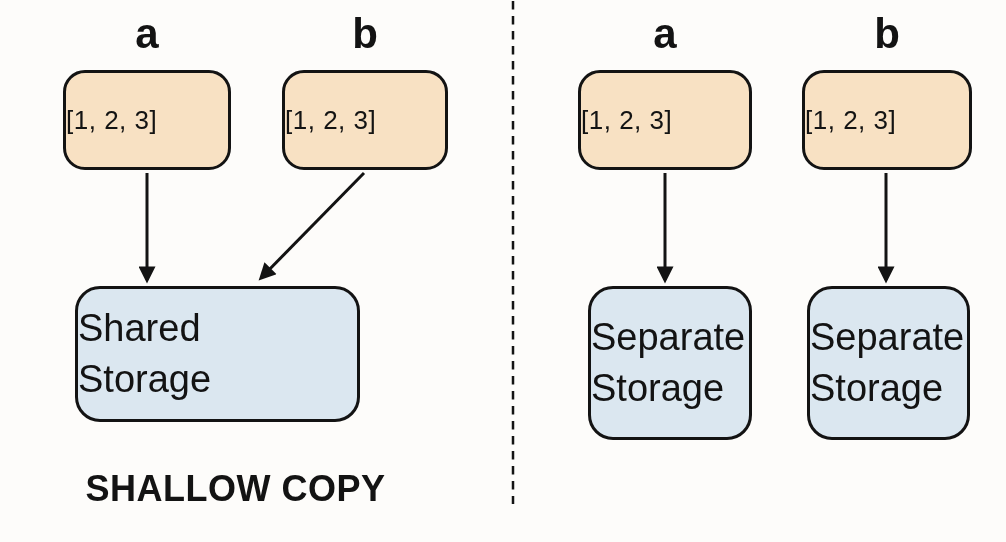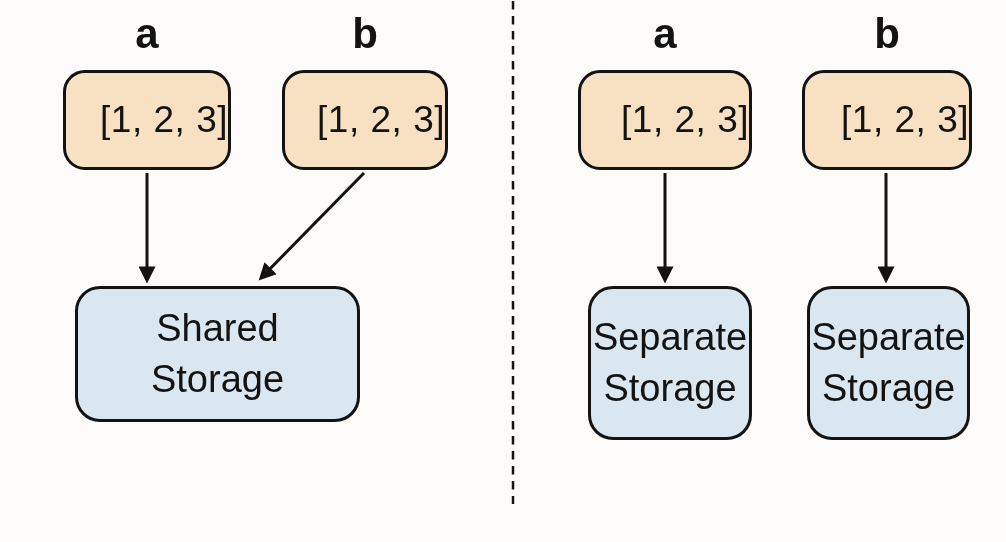--- a/index.html
+++ b/index.html
@@ -33,34 +33,34 @@
   .var-box {
     position: absolute;
     top: 70px;
     height: 100px;
     box-sizing: border-box;
     background: var(--variable-fill, #F8E1C3);
     border: 3.5px solid var(--line, #131313);
     border-radius: 22px;
     display: flex;
     align-items: center;
-    justify-content: flex-end;
-    font-size: 37px;
+    justify-content: flex-start;
+    font-size: 26px;
     letter-spacing: 0.5px;
   }
 
   .storage-box {
     position: absolute;
     box-sizing: border-box;
     background: var(--storage-fill, #DBE7F0);
     border: 3.5px solid var(--line, #131313);
     border-radius: 25px;
     display: flex;
     flex-direction: column;
-    align-items: center;
+    align-items: flex-start;
     justify-content: center;
     font-size: 38px;
     line-height: 51px;
     text-align: center;
   }
 
   .panel-title {
     position: absolute;
     top: 468px;
     font-size: 36px;
@@ -117,20 +117,21 @@
   </div>
   <div class="var-box shallow-box-b">
     <span>[1, 2, 3]</span>
   </div>
 
   <div class="storage-box shared-storage">
     <div>Shared</div>
     <div>Storage</div>
   </div>
 
+  <div class="panel-title shallow-title">SHALLOW COPY</div>
 
   <div class="var-label deep-label-a">a</div>
   <div class="var-label deep-label-b">b</div>
 
   <div class="var-box deep-box-a">
     <span>[1, 2, 3]</span>
   </div>
   <div class="var-box deep-box-b">
     <span>[1, 2, 3]</span>
   </div>

